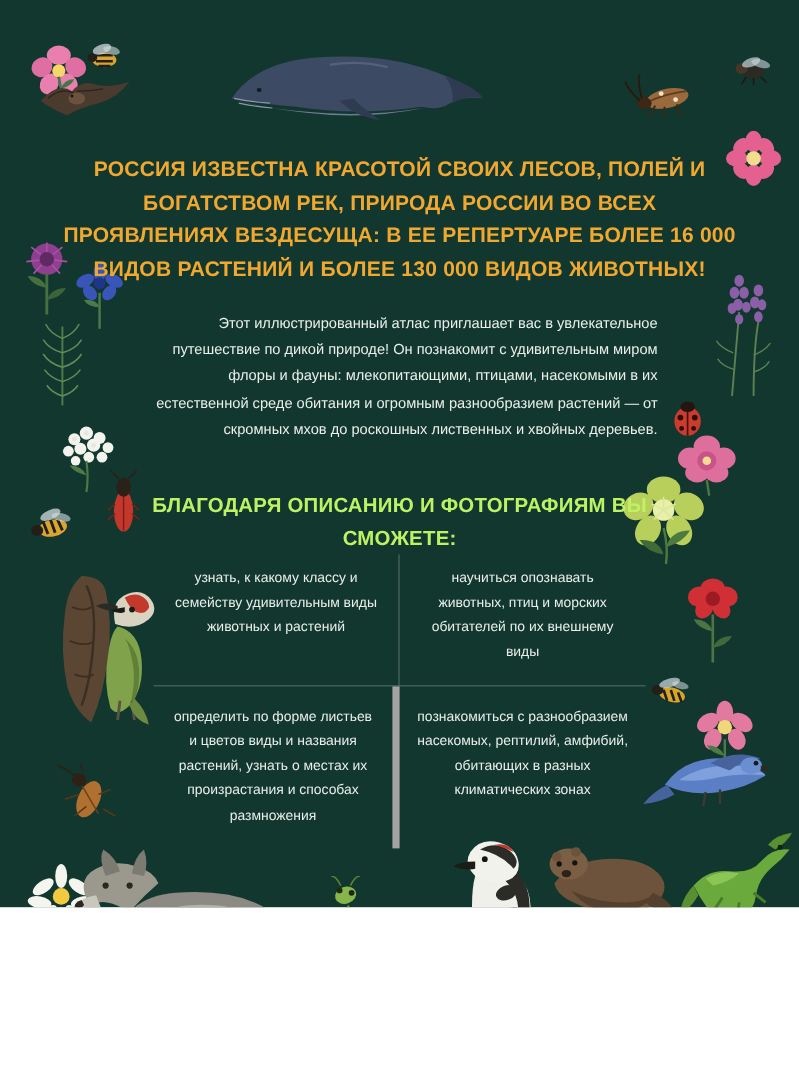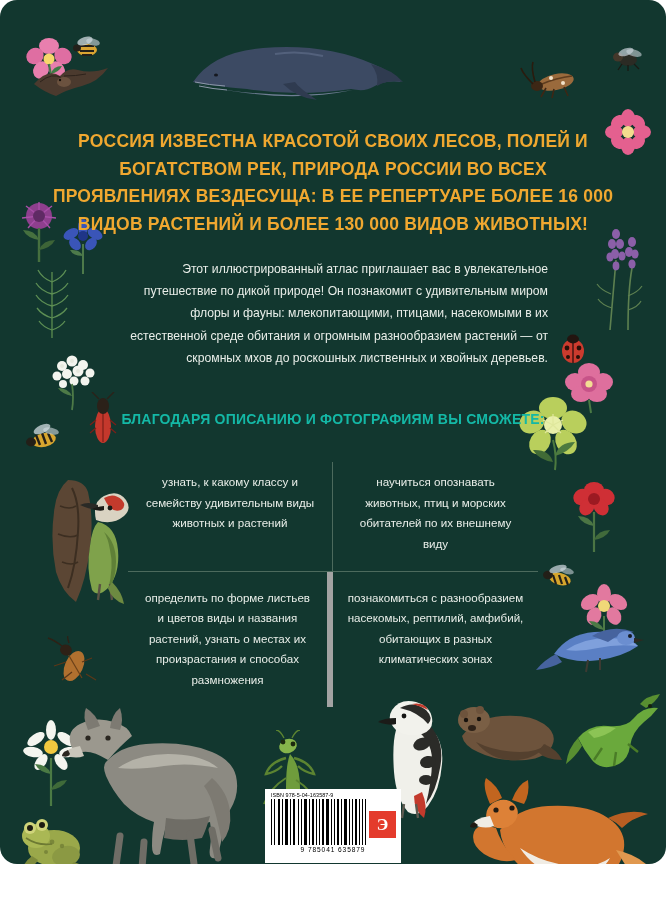--- a/index.html
+++ b/index.html
@@ -10,24 +10,23 @@
   body {
     width: 666px;
     height: 900px;
     font-family: "Liberation Sans", sans-serif;
     overflow: hidden;
   }
 
   .book-cover {
     position: relative;
     width: 666px;
-    height: 864px;
+    height: 756px;
     background: #12372f;
     overflow: hidden;
-    border-radius: 17px;
   }
 
   
   .deco {
     position: absolute;
     pointer-events: none;
   }
   .deco svg { display: block; }
 
   
@@ -59,22 +58,22 @@
     z-index: 5;
   }
 
   
   .subhead {
     position: absolute;
     top: 408px;
     left: 118px;
     width: 430px;
     text-align: center;
-    color: #14b8a6;
-    font-size: 14px;
+    color: #bef264;
+    font-size: 17px;
     font-weight: bold;
     line-height: 1.6;
     text-transform: uppercase;
     letter-spacing: 0.2px;
     z-index: 5;
   }
 
   
   .benefits {
     position: absolute;
@@ -250,21 +249,21 @@
   </div>
 
   <div class="headline">РОССИЯ ИЗВЕСТНА КРАСОТОЙ СВОИХ ЛЕСОВ, ПОЛЕЙ И БОГАТСТВОМ РЕК,  ПРИРОДА РОССИИ ВО ВСЕХ ПРОЯВЛЕНИЯХ ВЕЗДЕСУЩА: В ЕЕ РЕПЕРТУАРЕ БОЛЕЕ 16 000 ВИДОВ РАСТЕНИЙ И БОЛЕЕ 130 000 ВИДОВ ЖИВОТНЫХ!</div>
 
   <div class="intro">Этот иллюстрированный атлас приглашает вас в увлекательное путешествие по дикой природе! Он познакомит с удивительным миром флоры и фауны:  млекопитающими, птицами, насекомыми в их естественной среде обитания и огромным разнообразием растений — от скромных мхов до роскошных лиственных и хвойных деревьев.</div>
 
   <div class="subhead">БЛАГОДАРЯ ОПИСАНИЮ И ФОТОГРАФИЯМ ВЫ СМОЖЕТЕ:</div>
 
   <div class="benefits">
     <div class="benefit b0">узнать, к какому классу и семейству удивительным виды животных и растений</div>
-    <div class="benefit b1">научиться опознавать животных, птиц и морских обитателей по их внешнему виду</div>
+    <div class="benefit b1">научиться опознавать животных, птиц и морских обитателей по их внешнему виды</div>
     <div class="benefit b2">определить по форме листьев и цветов виды и названия растений, узнать о местах их произрастания и способах размножения</div>
     <div class="benefit b3">познакомиться с разнообразием насекомых, рептилий, амфибий, обитающих в разных климатических зонах</div>
   </div>
 
   <div class="deco" style="left:16px;top:200px;">
     <svg width="46" height="64" viewBox="0 0 46 64">
       <circle cx="23" cy="16" r="13" fill="#8e3f8e"></circle>
       <g stroke="#a84fa8" stroke-width="1.4">
         <path d="M23 16 L10 6 M23 16 L36 6 M23 16 L6 18 M23 16 L40 18 M23 16 L12 28 M23 16 L34 28 M23 16 L23 2"></path>
       </g>

